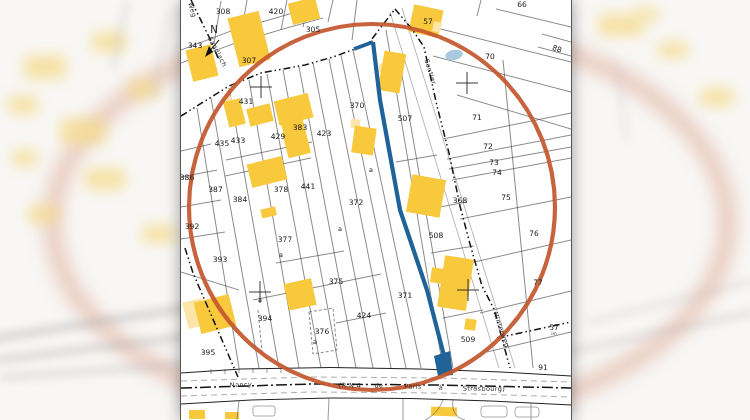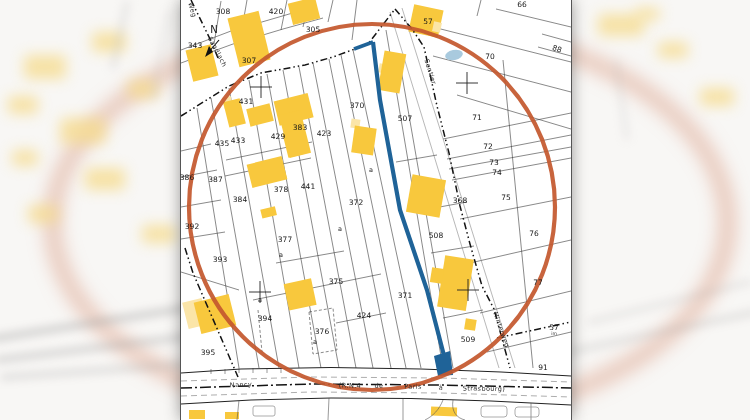--- a/index.html
+++ b/index.html
@@ -228,21 +228,21 @@
         <div class="lbl " style="left: 296px; top: 118px; transform: translate(-50%, -50%) rotate(0deg);">71</div>
         <div class="lbl " style="left: 307px; top: 147px; transform: translate(-50%, -50%) rotate(0deg);">72</div>
         <div class="lbl " style="left: 313px; top: 163px; transform: translate(-50%, -50%) rotate(0deg);">73</div>
         <div class="lbl " style="left: 316px; top: 173px; transform: translate(-50%, -50%) rotate(0deg);">74</div>
         <div class="lbl " style="left: 325px; top: 198px; transform: translate(-50%, -50%) rotate(0deg);">75</div>
         <div class="lbl " style="left: 353px; top: 234px; transform: translate(-50%, -50%) rotate(0deg);">76</div>
         <div class="lbl " style="left: 357px; top: 283px; transform: translate(-50%, -50%) rotate(0deg);">77</div>
         <div class="lbl " style="left: 373px; top: 328px; transform: translate(-50%, -50%) rotate(0deg);">57</div>
         <div class="lbl " style="left: 362px; top: 368px; transform: translate(-50%, -50%) rotate(0deg);">91</div>
         <div class="lbl " style="left: 6px; top: 178px; transform: translate(-50%, -50%) rotate(0deg);">386</div>
-        <div class="lbl " style="left: 19px; top: 180px; transform: translate(-50%, -50%) rotate(0deg); padding-left: 31px;">387</div>
+        <div class="lbl " style="left: 19px; top: 190px; transform: translate(-50%, -50%) rotate(0deg); padding-left: 31px;">387</div>
         <div class="lbl " style="left: 59px; top: 200px; transform: translate(-50%, -50%) rotate(0deg);">384</div>
         <div class="lbl " style="left: 100px; top: 190px; transform: translate(-50%, -50%) rotate(0deg);">378</div>
         <div class="lbl " style="left: 127px; top: 187px; transform: translate(-50%, -50%) rotate(0deg); text-align: center;">441</div>
         <div class="lbl " style="left: 175px; top: 203px; transform: translate(-50%, -50%) rotate(0deg);">372</div>
         <div class="lbl " style="left: 11px; top: 227px; transform: translate(-50%, -50%) rotate(0deg);">392</div>
         <div class="lbl " style="left: 104px; top: 240px; transform: translate(-50%, -50%) rotate(0deg);">377</div>
         <div class="lbl " style="left: 39px; top: 260px; transform: translate(-50%, -50%) rotate(0deg);">393</div>
         <div class="lbl " style="left: 279px; top: 201px; transform: translate(-50%, -50%) rotate(0deg);">368</div>
         <div class="lbl " style="left: 255px; top: 236px; transform: translate(-50%, -50%) rotate(0deg);">508</div>
         <div class="lbl " style="left: 224px; top: 296px; transform: translate(-50%, -50%) rotate(0deg);">371</div>

